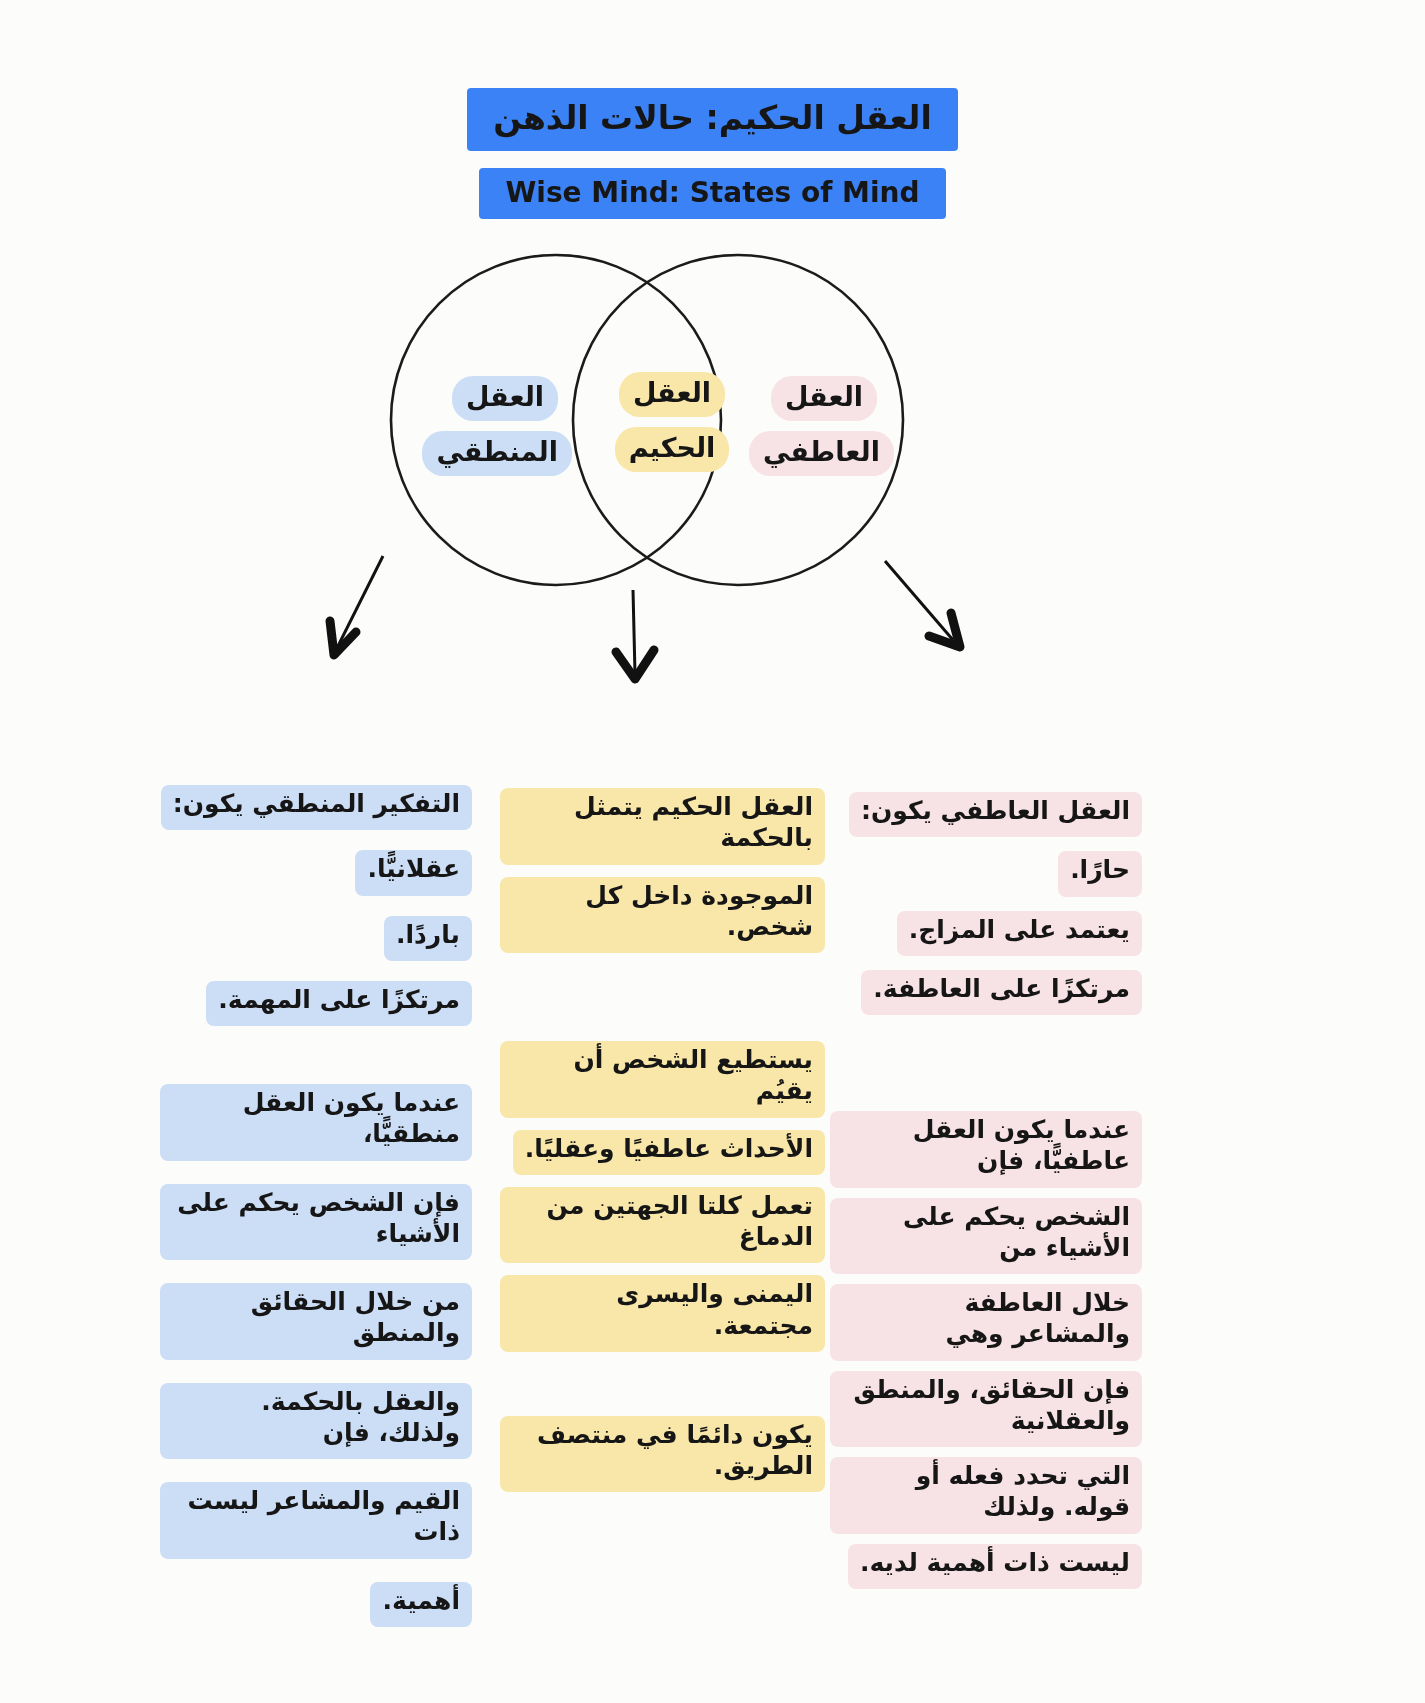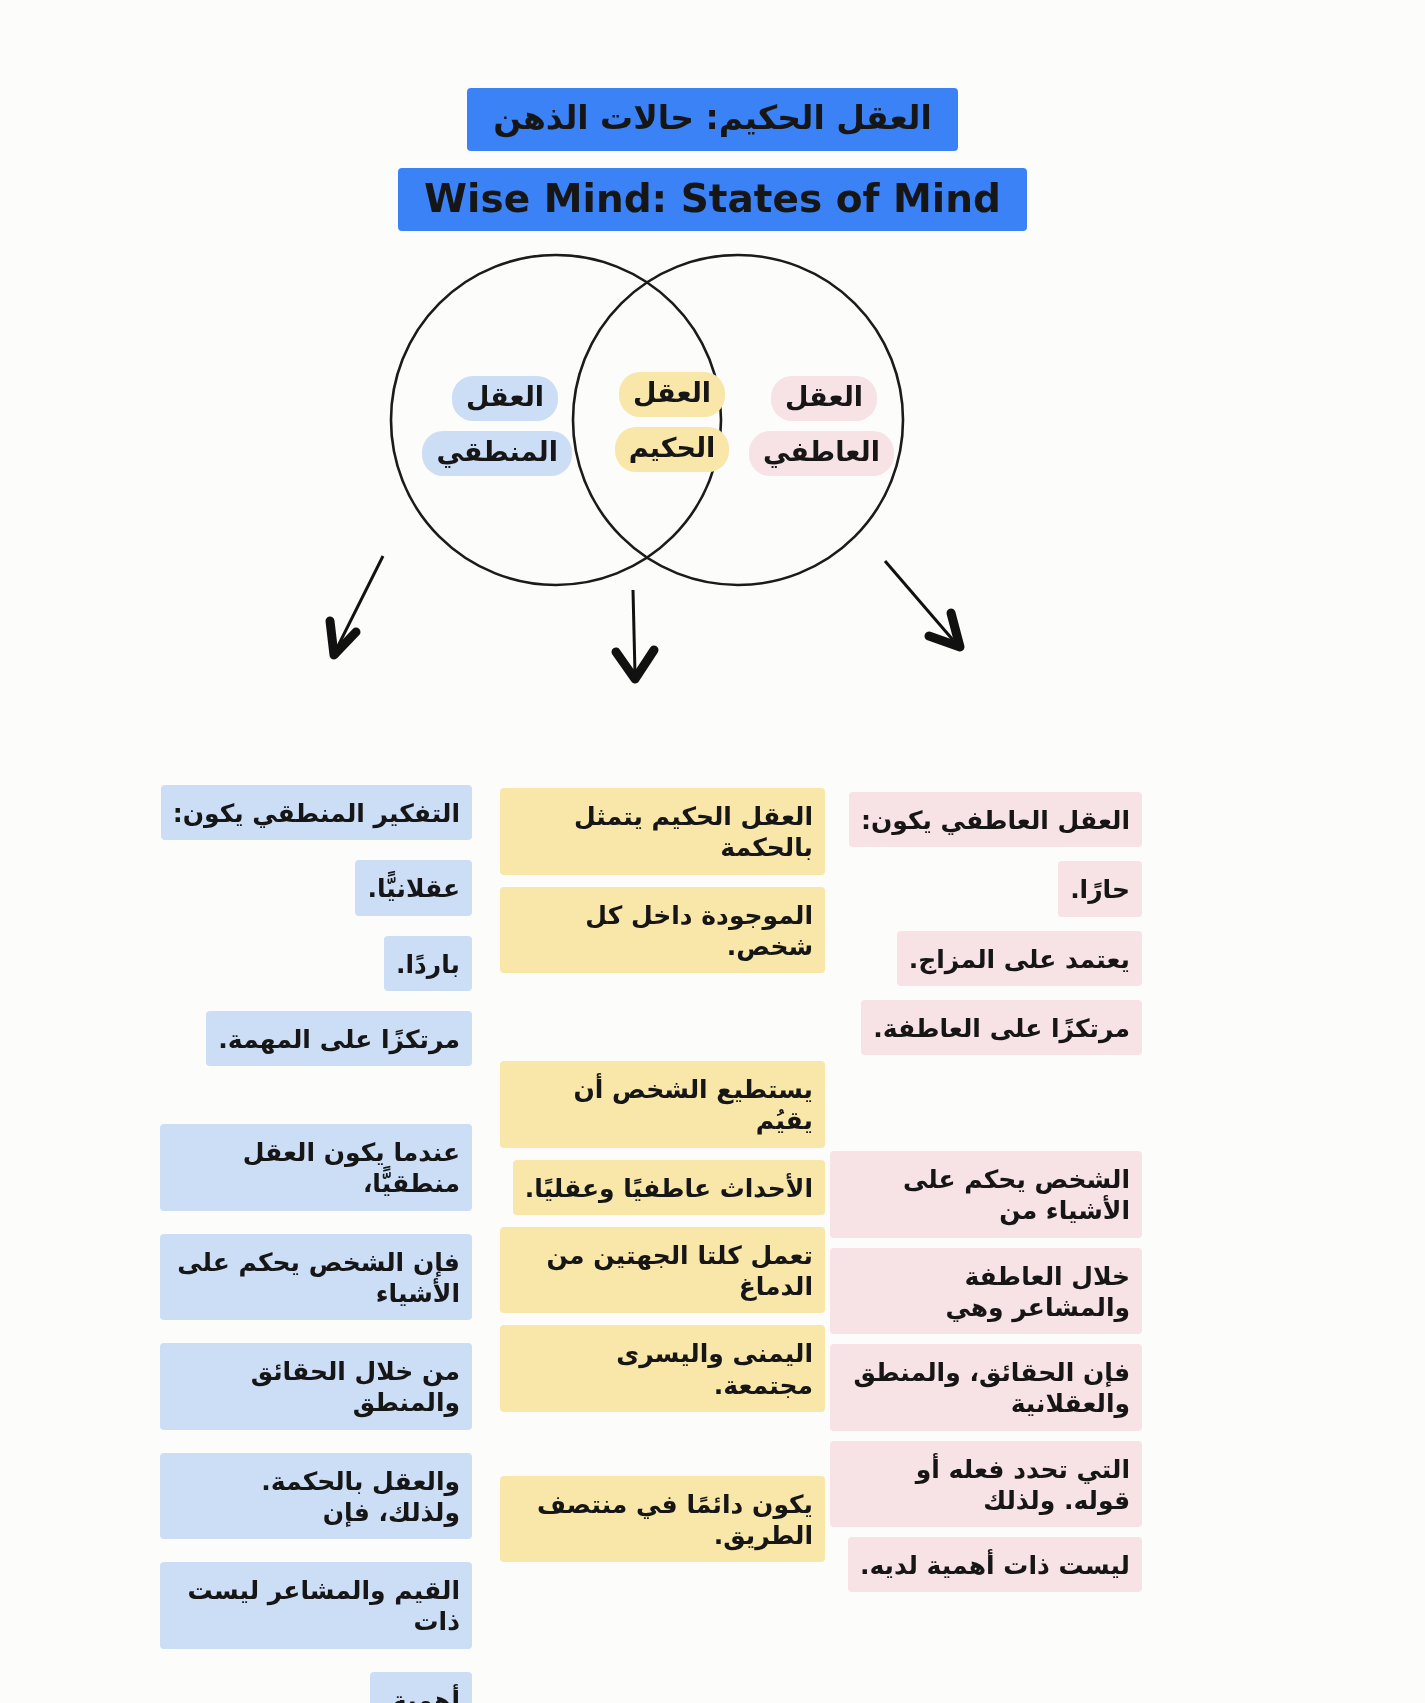--- a/index.html
+++ b/index.html
@@ -31,21 +31,21 @@
   .hl-green{ background:#3b82f6; }
   .hl-blue{ background:#ccddf6; }
   .hl-yellow{ background:#f8e7a9; }
   .hl-pink{ background:#f7e2e6; }
   .title-ar .hl{
     font-size:33px; font-weight:700;
     padding:10px 26px 14px;
     direction:rtl;
   }
   .title-en .hl{
-    font-size:39px; font-weight:700;
+    font-size:28px; font-weight:700;
     padding:8px 26px 10px;
   }
   
   .venn-svg{
     position:absolute;
     left:0; top:0;
     width:1425px; height:1703px;
     pointer-events:none;
   }
   
@@ -66,22 +66,23 @@
   
   .col{
     position:absolute;
     direction:rtl;
     text-align:right;
     font-weight:700;
     font-size:25px;
   }
   .col .line{ margin-bottom:16px; }
   .col .line .hl{
-    padding:13px 12px 11px;
+    padding:3px 12px 11px;
     line-height:1.25;
+    border-radius:8px;
   }
   .col-logical{ left:160px; top:785px; width:312px; }
   .col-wise{ left:500px; top:788px; width:325px; }
   .col-emotional{ left:830px; top:792px; width:312px; }
 
   .col-logical .list .line{ margin-bottom:20px; }
   .col-logical .paragraph{ margin-top:58px; }
   .col-logical .paragraph .line{ margin-bottom:23px; }
 
   .col-wise .block .line{ margin-bottom:12px; }
@@ -174,20 +175,21 @@
   </div>
 
   <div class="col col-emotional">
     <div class="list">
       <div class="line"><span class="hl hl-pink">العقل العاطفي يكون:</span></div>
       <div class="line"><span class="hl hl-pink">حارًا.</span></div>
       <div class="line"><span class="hl hl-pink">يعتمد على المزاج.</span></div>
       <div class="line"><span class="hl hl-pink">مرتكزًا على العاطفة.</span></div>
     </div>
     <div class="paragraph">
+      <div class="line"><span class="hl hl-pink">عندما يكون العقل عاطفيًّا، فإن</span></div>
       <div class="line"><span class="hl hl-pink">الشخص يحكم على الأشياء من</span></div>
       <div class="line"><span class="hl hl-pink">خلال العاطفة والمشاعر وهي</span></div>
       <div class="line"><span class="hl hl-pink">فإن الحقائق، والمنطق والعقلانية</span></div>
       <div class="line"><span class="hl hl-pink">التي تحدد فعله أو قوله. ولذلك</span></div>
       <div class="line"><span class="hl hl-pink">ليست ذات أهمية لديه.</span></div>
     </div>
   </div>
 
 </div>
 

